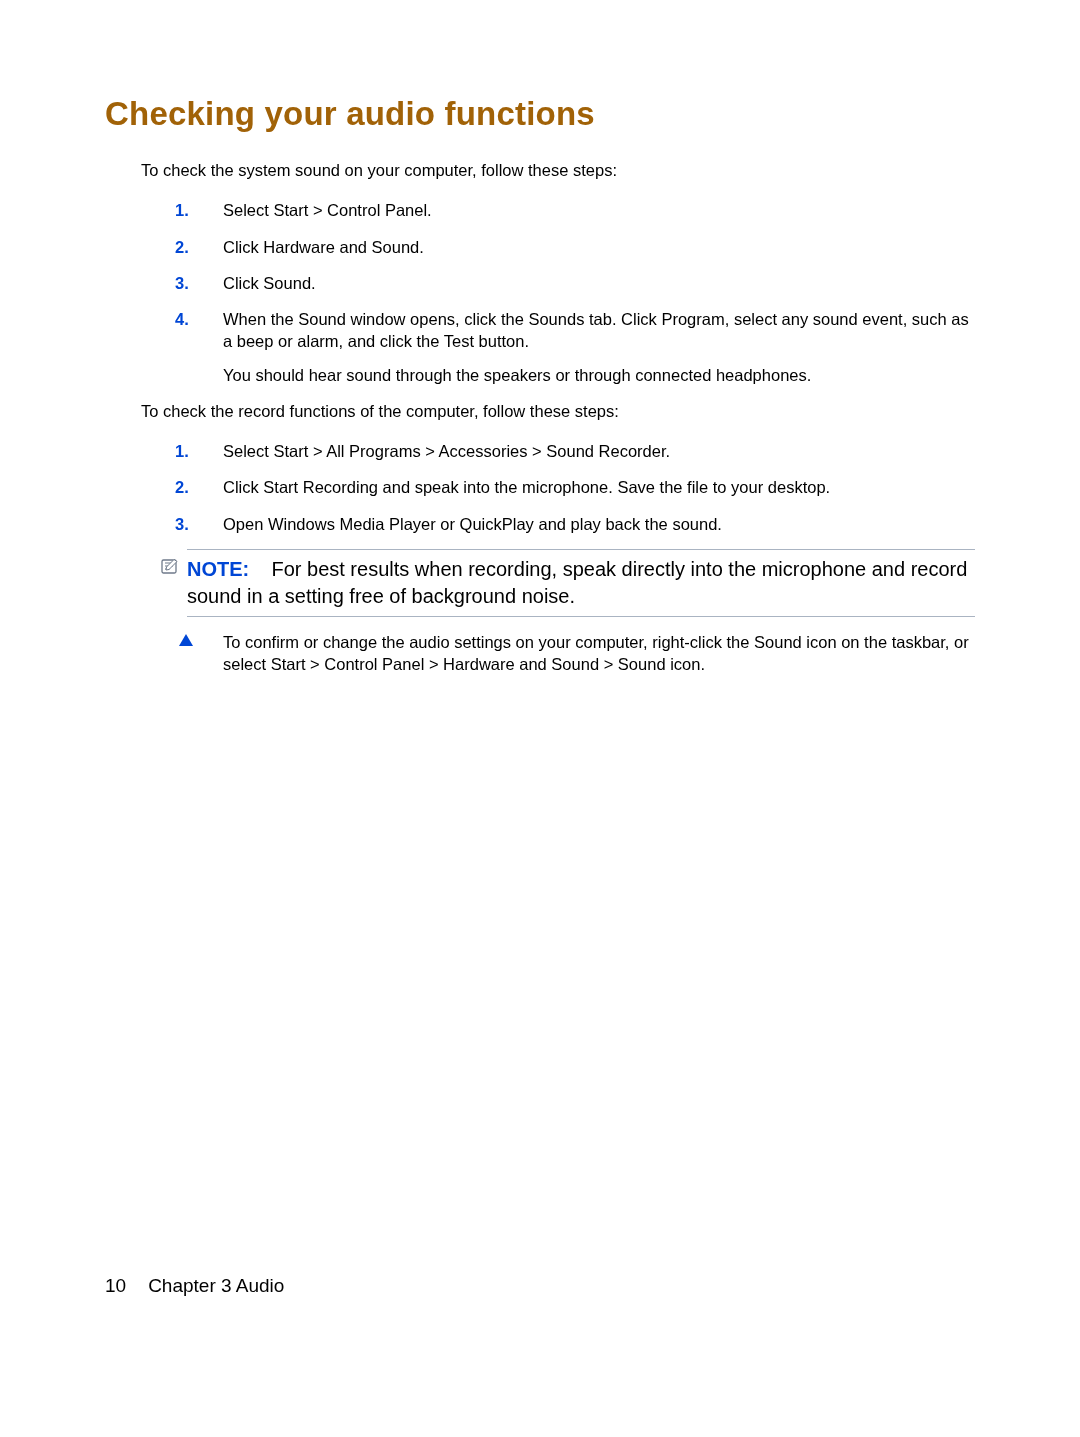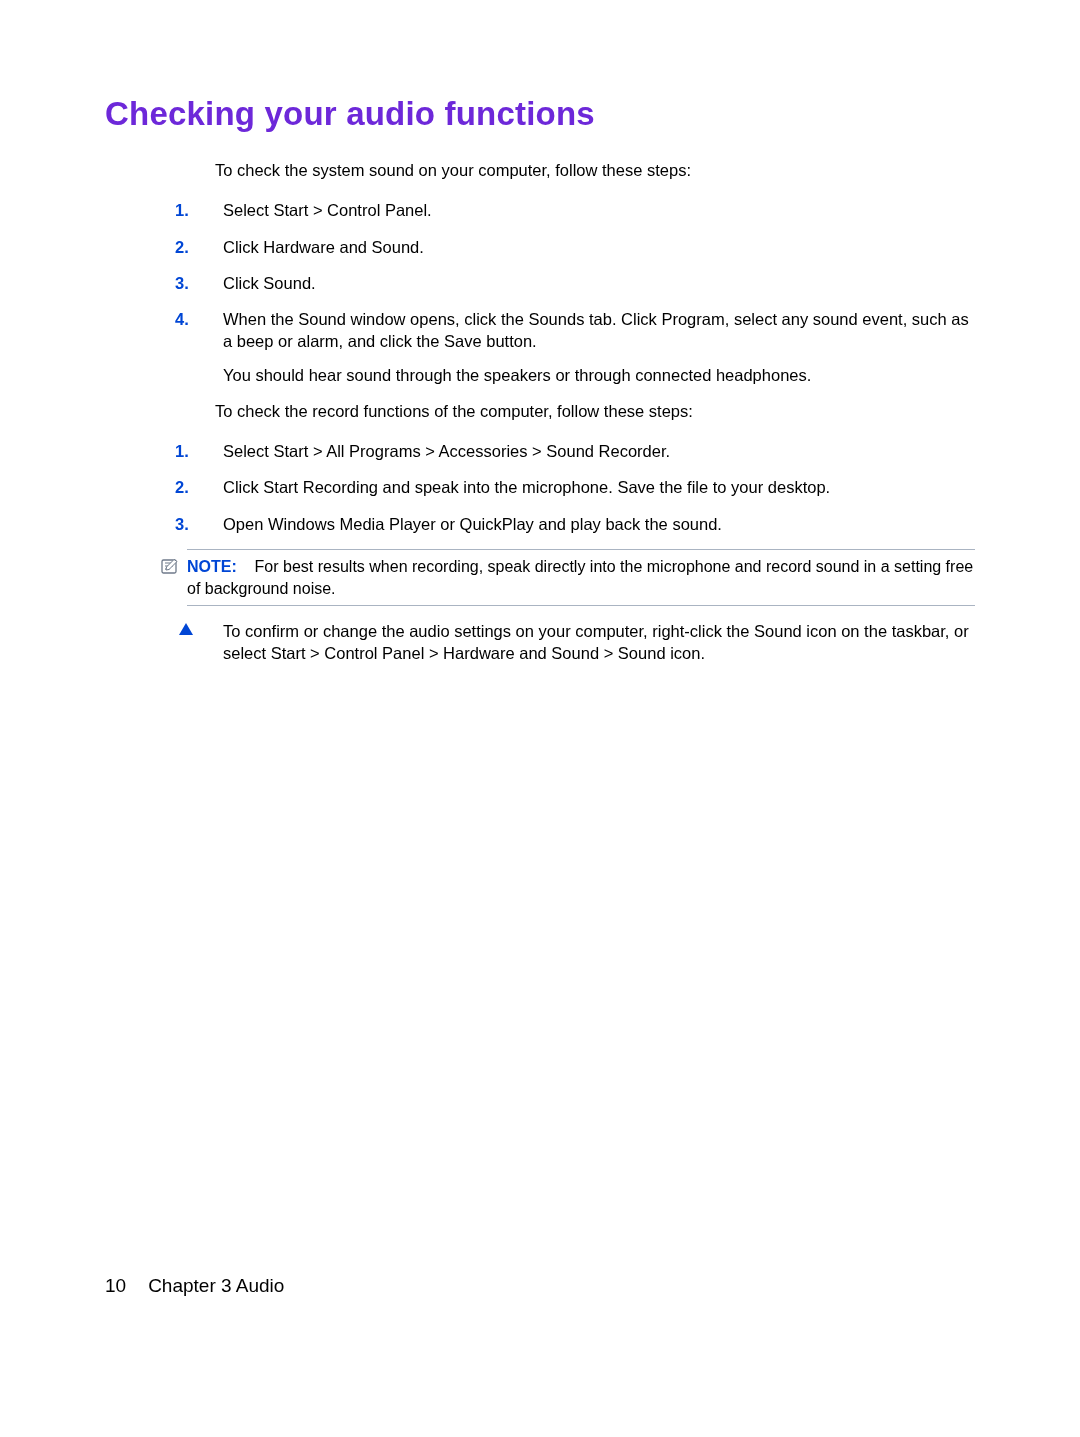--- a/index.html
+++ b/index.html
@@ -4,31 +4,31 @@
 <style>
   * { box-sizing: border-box; margin: 0; padding: 0; }
   html, body { width: 1080px; height: 1437px; background: #ffffff; font-family: Arial, Helvetica, sans-serif; color: #000; }
   .page {
     width: 1080px;
     height: 1437px;
     padding: 95px 105px 60px 105px;
     position: relative;
   }
   h1.heading {
-    color: #6d28d9;
+    color: #a16207;
     font-size: 33px;
     font-weight: bold;
     margin-bottom: 26px;
     letter-spacing: 0.2px;
   }
   p.intro {
     font-size: 16.5px;
     line-height: 1.35;
     margin-bottom: 18px;
-    margin-left: 110px;
+    margin-left: 36px;
   }
   ol.steps {
     list-style: none;
     margin-left: 70px;
     margin-bottom: 14px;
   }
   ol.steps li {
     position: relative;
     padding-left: 48px;
     font-size: 16.5px;
@@ -58,21 +58,21 @@
   .note-divider-top, .note-divider-bottom {
     height: 1px;
     background: #aab4c2;
     margin-left: 26px;
     margin-bottom: 6px;
   }
   .note-divider-bottom { margin-top: 6px; margin-bottom: 0; }
   .note-content {
     position: relative;
     padding-left: 26px;
-    font-size: 16px;
+    font-size: 20px;
     line-height: 1.35;
   }
   .note-icon {
     position: absolute;
     left: 0;
     top: 2px;
     width: 18px;
     height: 16px;
   }
   .note-label {
@@ -121,21 +121,21 @@
     <li>
       <span class="num">2.</span>
       <span><span>Click </span><span class="bold">Hardware and Sound</span><span>.</span></span>
     </li>
     <li>
       <span class="num">3.</span>
       <span><span>Click </span><span class="bold">Sound</span><span>.</span></span>
     </li>
     <li>
       <span class="num">4.</span>
-      <span><span>When the Sound window opens, click the </span><span class="bold">Sounds</span><span> tab. Click </span><span class="bold">Program</span><span>, select any sound event, such as a beep or alarm, and click the </span><span class="bold">Save</span><span> button.</span></span>
+      <span><span>When the Sound window opens, click the </span><span class="bold">Sounds</span><span> tab. Click </span><span class="bold">Program</span><span>, select any sound event, such as a beep or alarm, and click the </span><span class="bold">Test</span><span> button.</span></span>
       <span class="para2">You should hear sound through the speakers or through connected headphones.</span>
     </li>
   </ol>
 
   <p class="intro">To check the record functions of the computer, follow these steps:</p>
 
   <ol class="steps">
     <li>
       <span class="num">1.</span>
       <span><span>Select </span><span class="bold">Start &gt; All Programs &gt; Accessories &gt; Sound Recorder</span><span>.</span></span>

